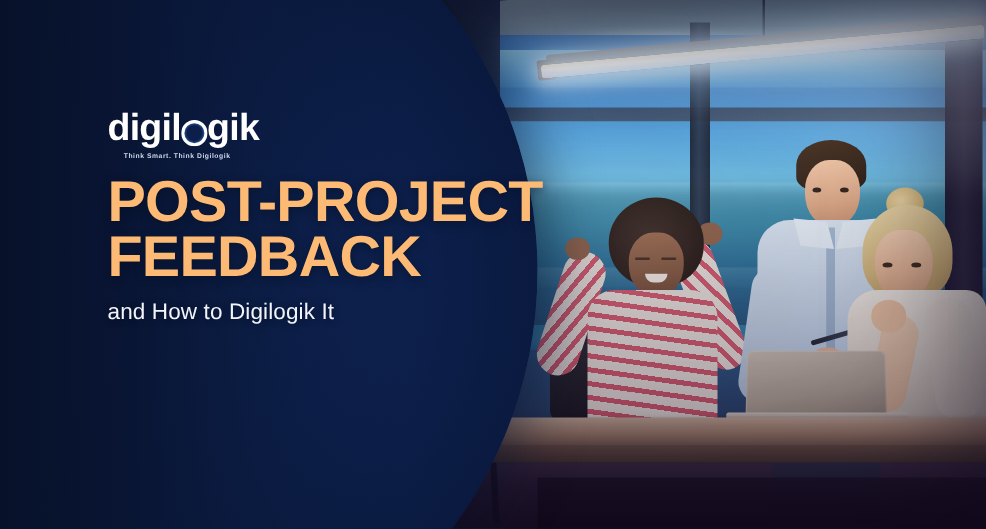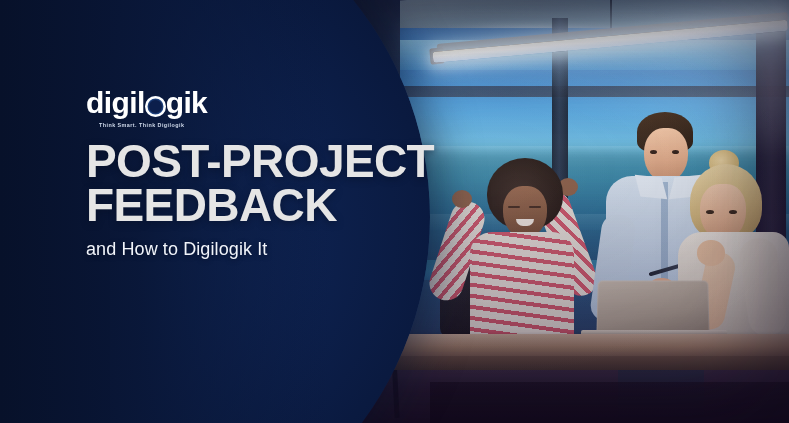--- a/index.html
+++ b/index.html
@@ -537,21 +537,21 @@
     line-height: 1.06;
     white-space: nowrap;
     text-shadow: 0 1px 4px rgba(4,10,28,.55);
   }
 
   .line-gold {
     margin-top: 5px;
     font-size: 46px;
     font-weight: 700;
     letter-spacing: -0.6px;
-    color: #e5e5e5;
+    color: #fdba74;
     line-height: .96;
     white-space: nowrap;
     text-shadow: 0 2px 7px rgba(6,14,34,.5);
   }
   .line-gold .l2 { display: block; }
 
   .line-sub {
     margin-top: 13px;
     font-size: 18px;
     font-weight: 400;

